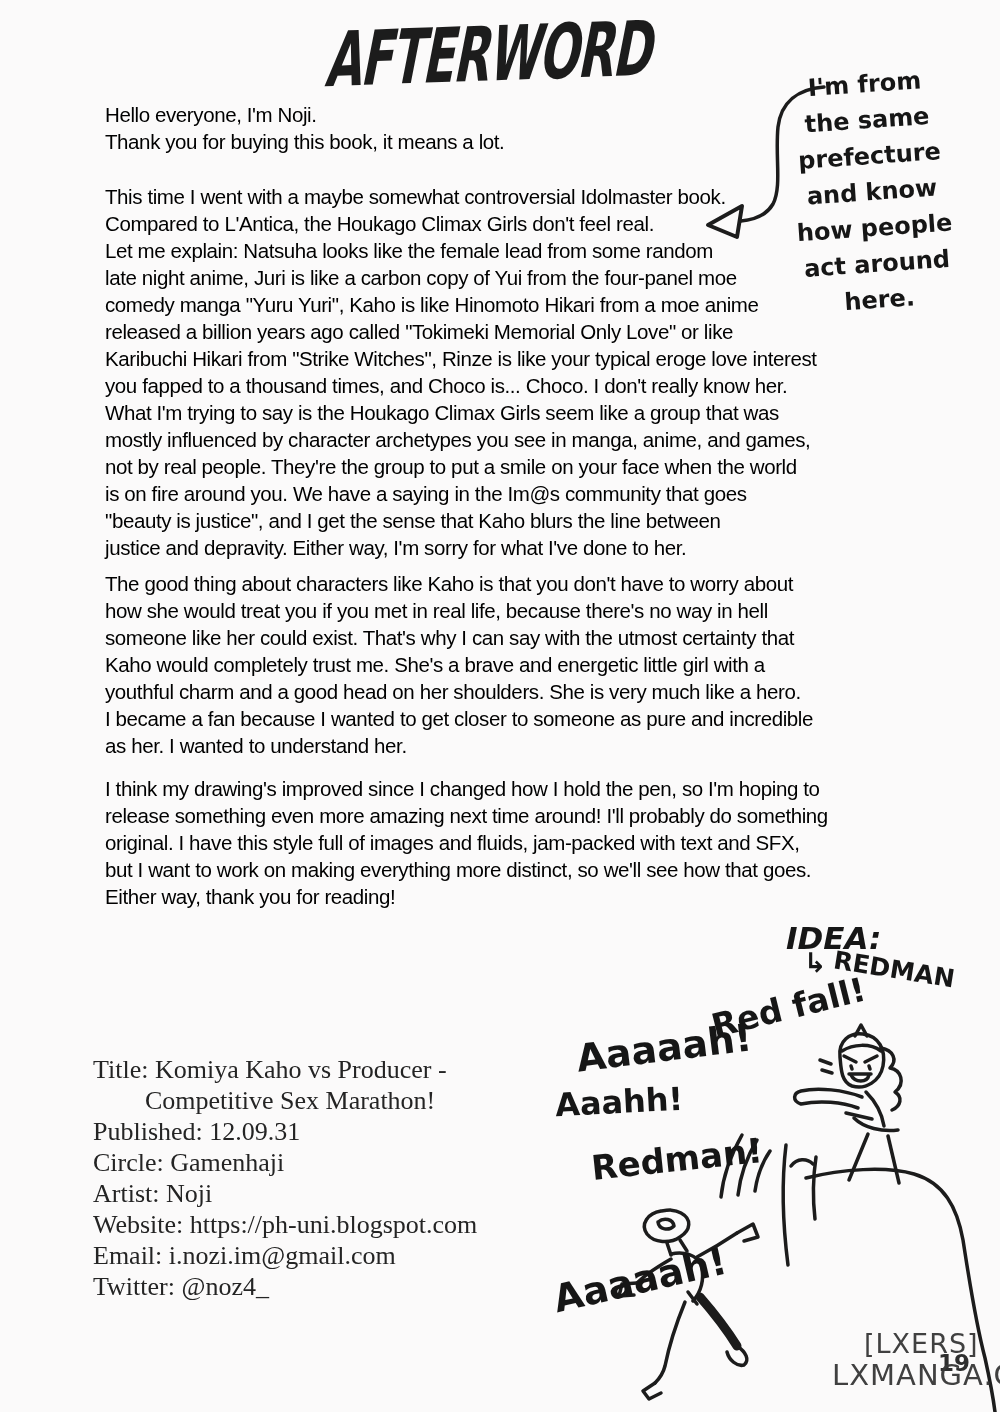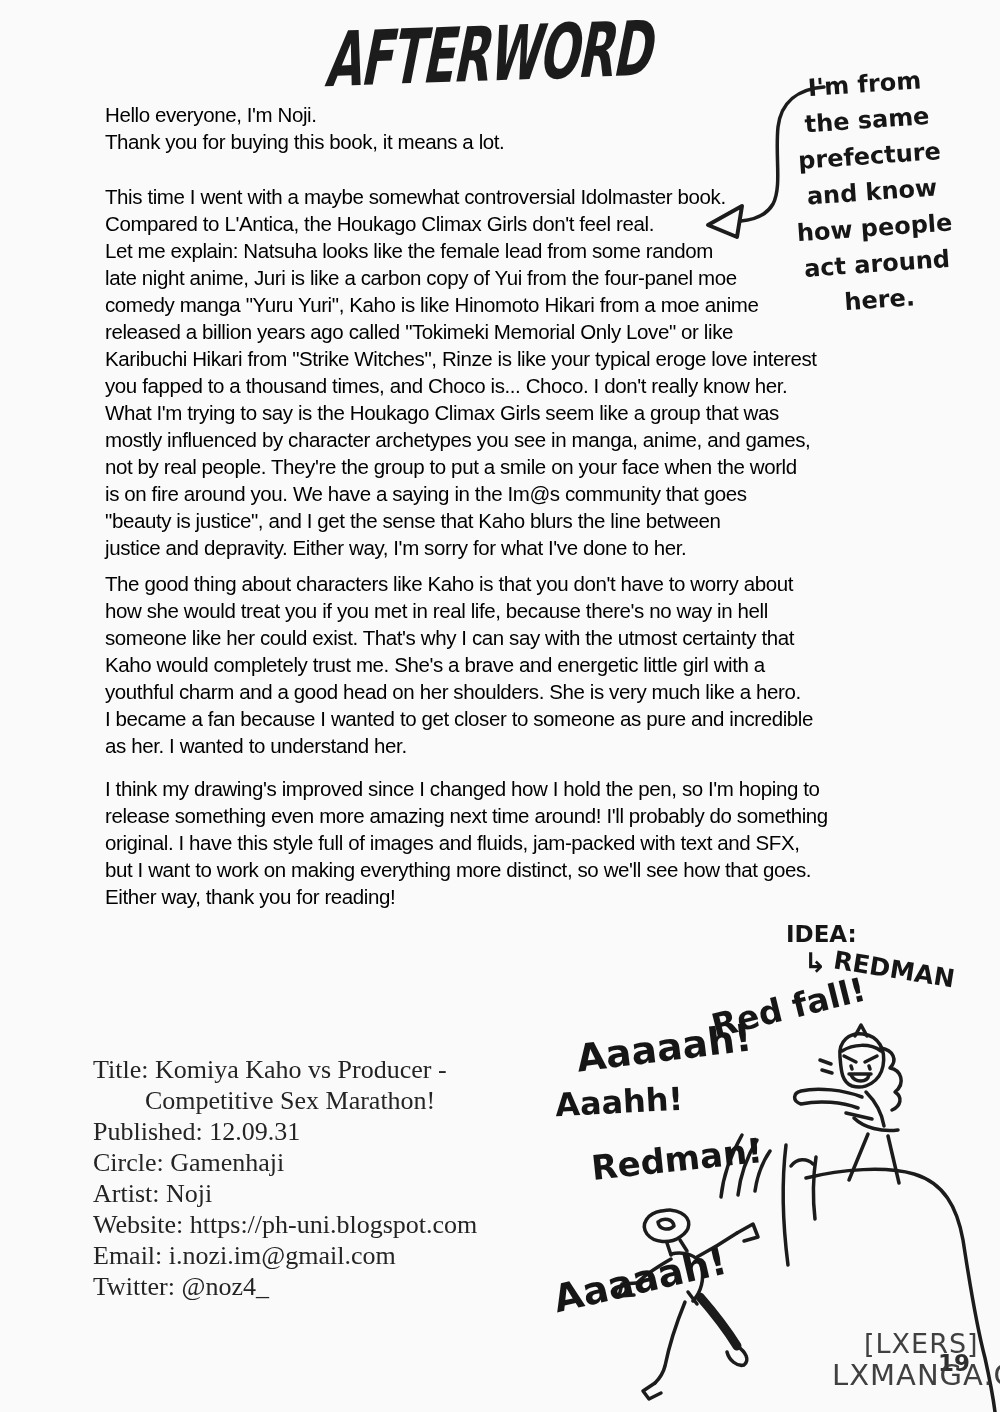--- a/index.html
+++ b/index.html
@@ -26,21 +26,21 @@
   #para1{top:101px;} #para2{top:183px;} #para3{top:570px;} #para4{top:775px;}
   
   .hand{
     position:absolute; font-family:"DejaVu Sans", sans-serif;
     font-weight:bold; color:#161616; white-space:pre-wrap; line-height:1.08;
   }
   .margin-note{
     left:792px; top:66px; width:160px; text-align:center;
     font-size:24px; line-height:36px; transform:rotate(-4deg);
   }
-  .idea-label{left:786px; top:922px; font-size:23px;}
+  .idea-label{left:786px; top:922px; font-size:31px;font-style:italic;}
   .idea-arrow{left:804px; top:948px; font-size:27px;}
   .idea-target{left:833px; top:956px; font-size:25px; transform:rotate(9deg);}
   .red-fall{left:710px; top:990px; font-size:33px; transform:rotate(-14deg);}
   .scream-1{left:576px; top:1028px; font-size:38px; transform:rotate(-7deg);}
   .scream-2{left:555px; top:1085px; font-size:32px; transform:rotate(-3deg);}
   .redman-call{left:591px; top:1141px; font-size:34px; transform:rotate(-6deg);}
   .scream-3{left:552px; top:1260px; font-size:38px; transform:rotate(-13deg);}
   
   .colophon{position:absolute; left:93px; top:1040px; width:390px;
     font-family:"Liberation Serif", serif; color:#242424;}

